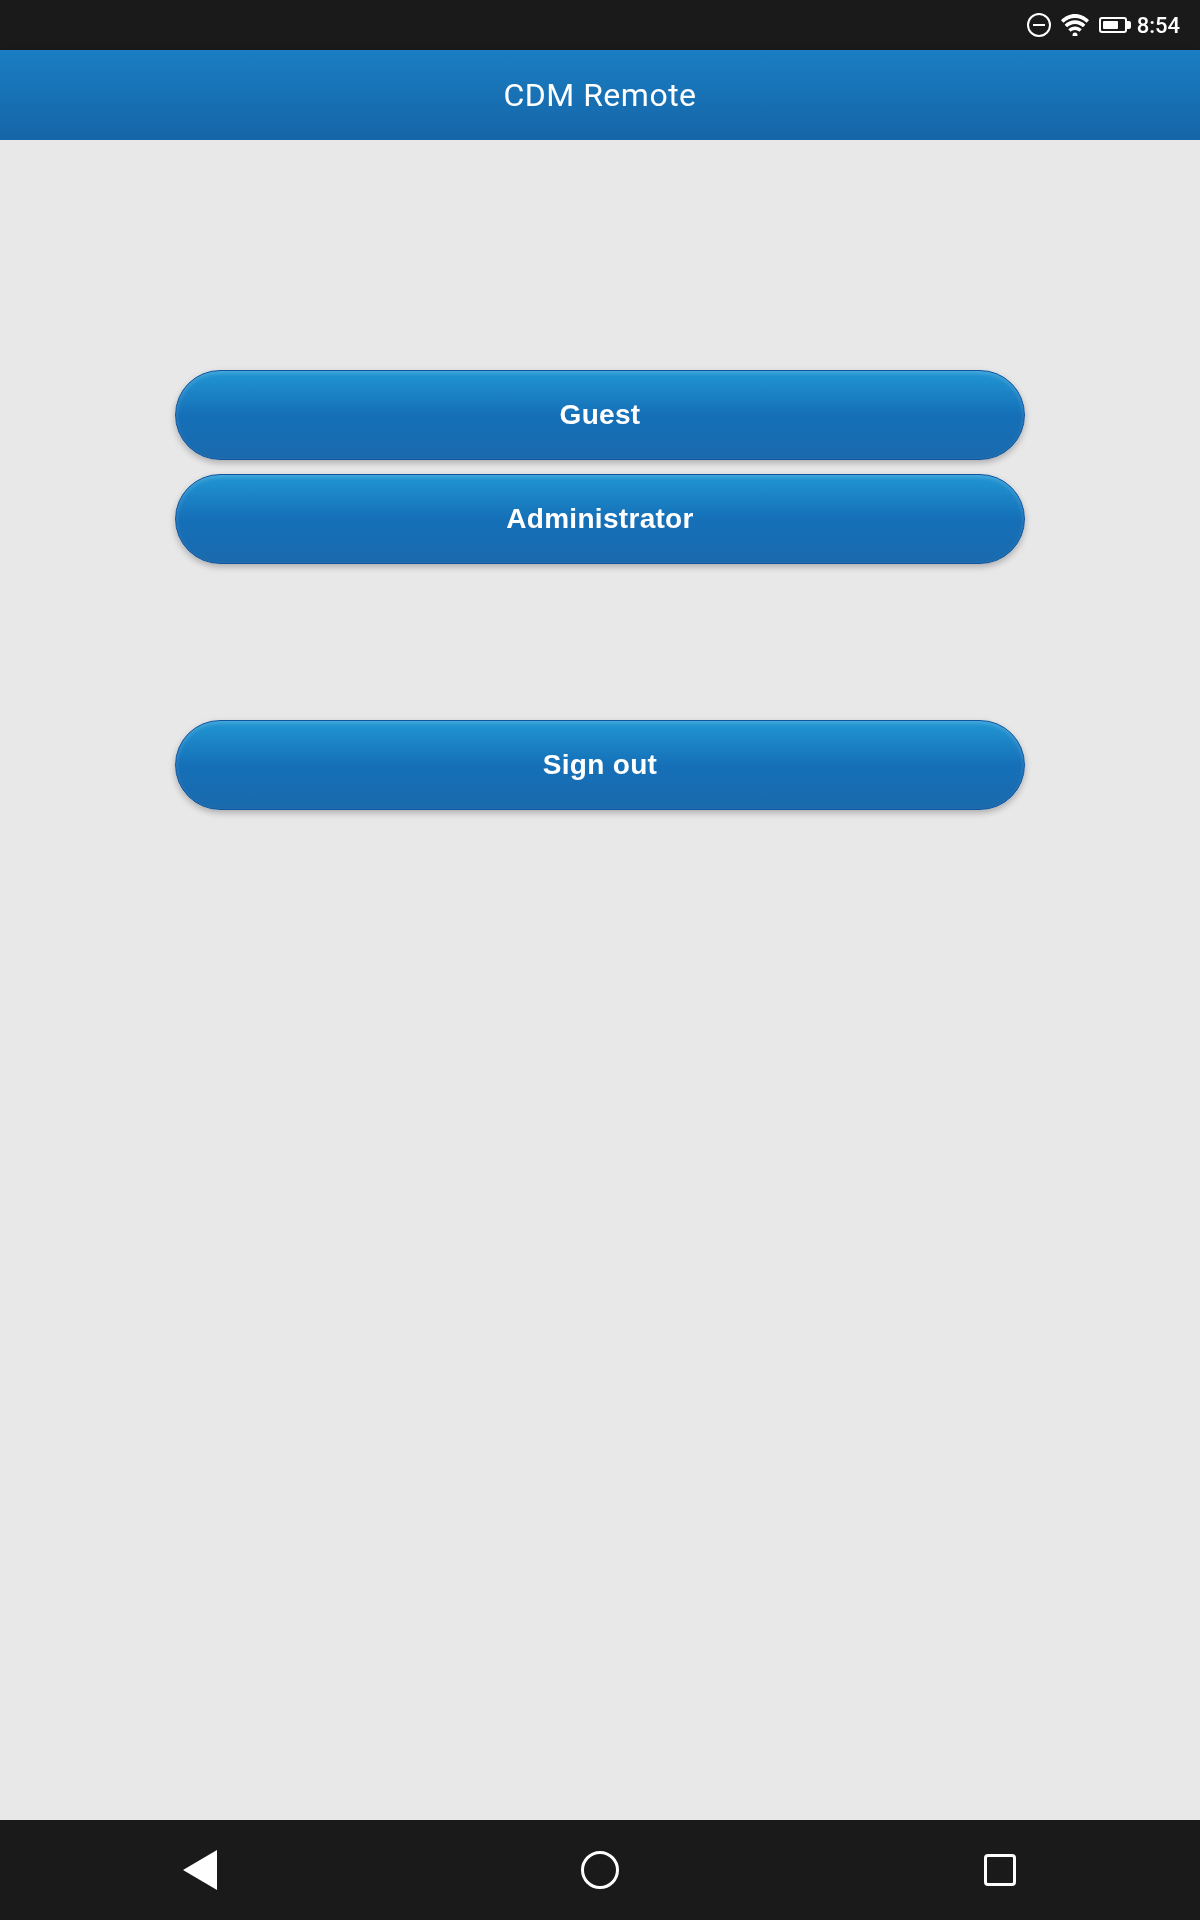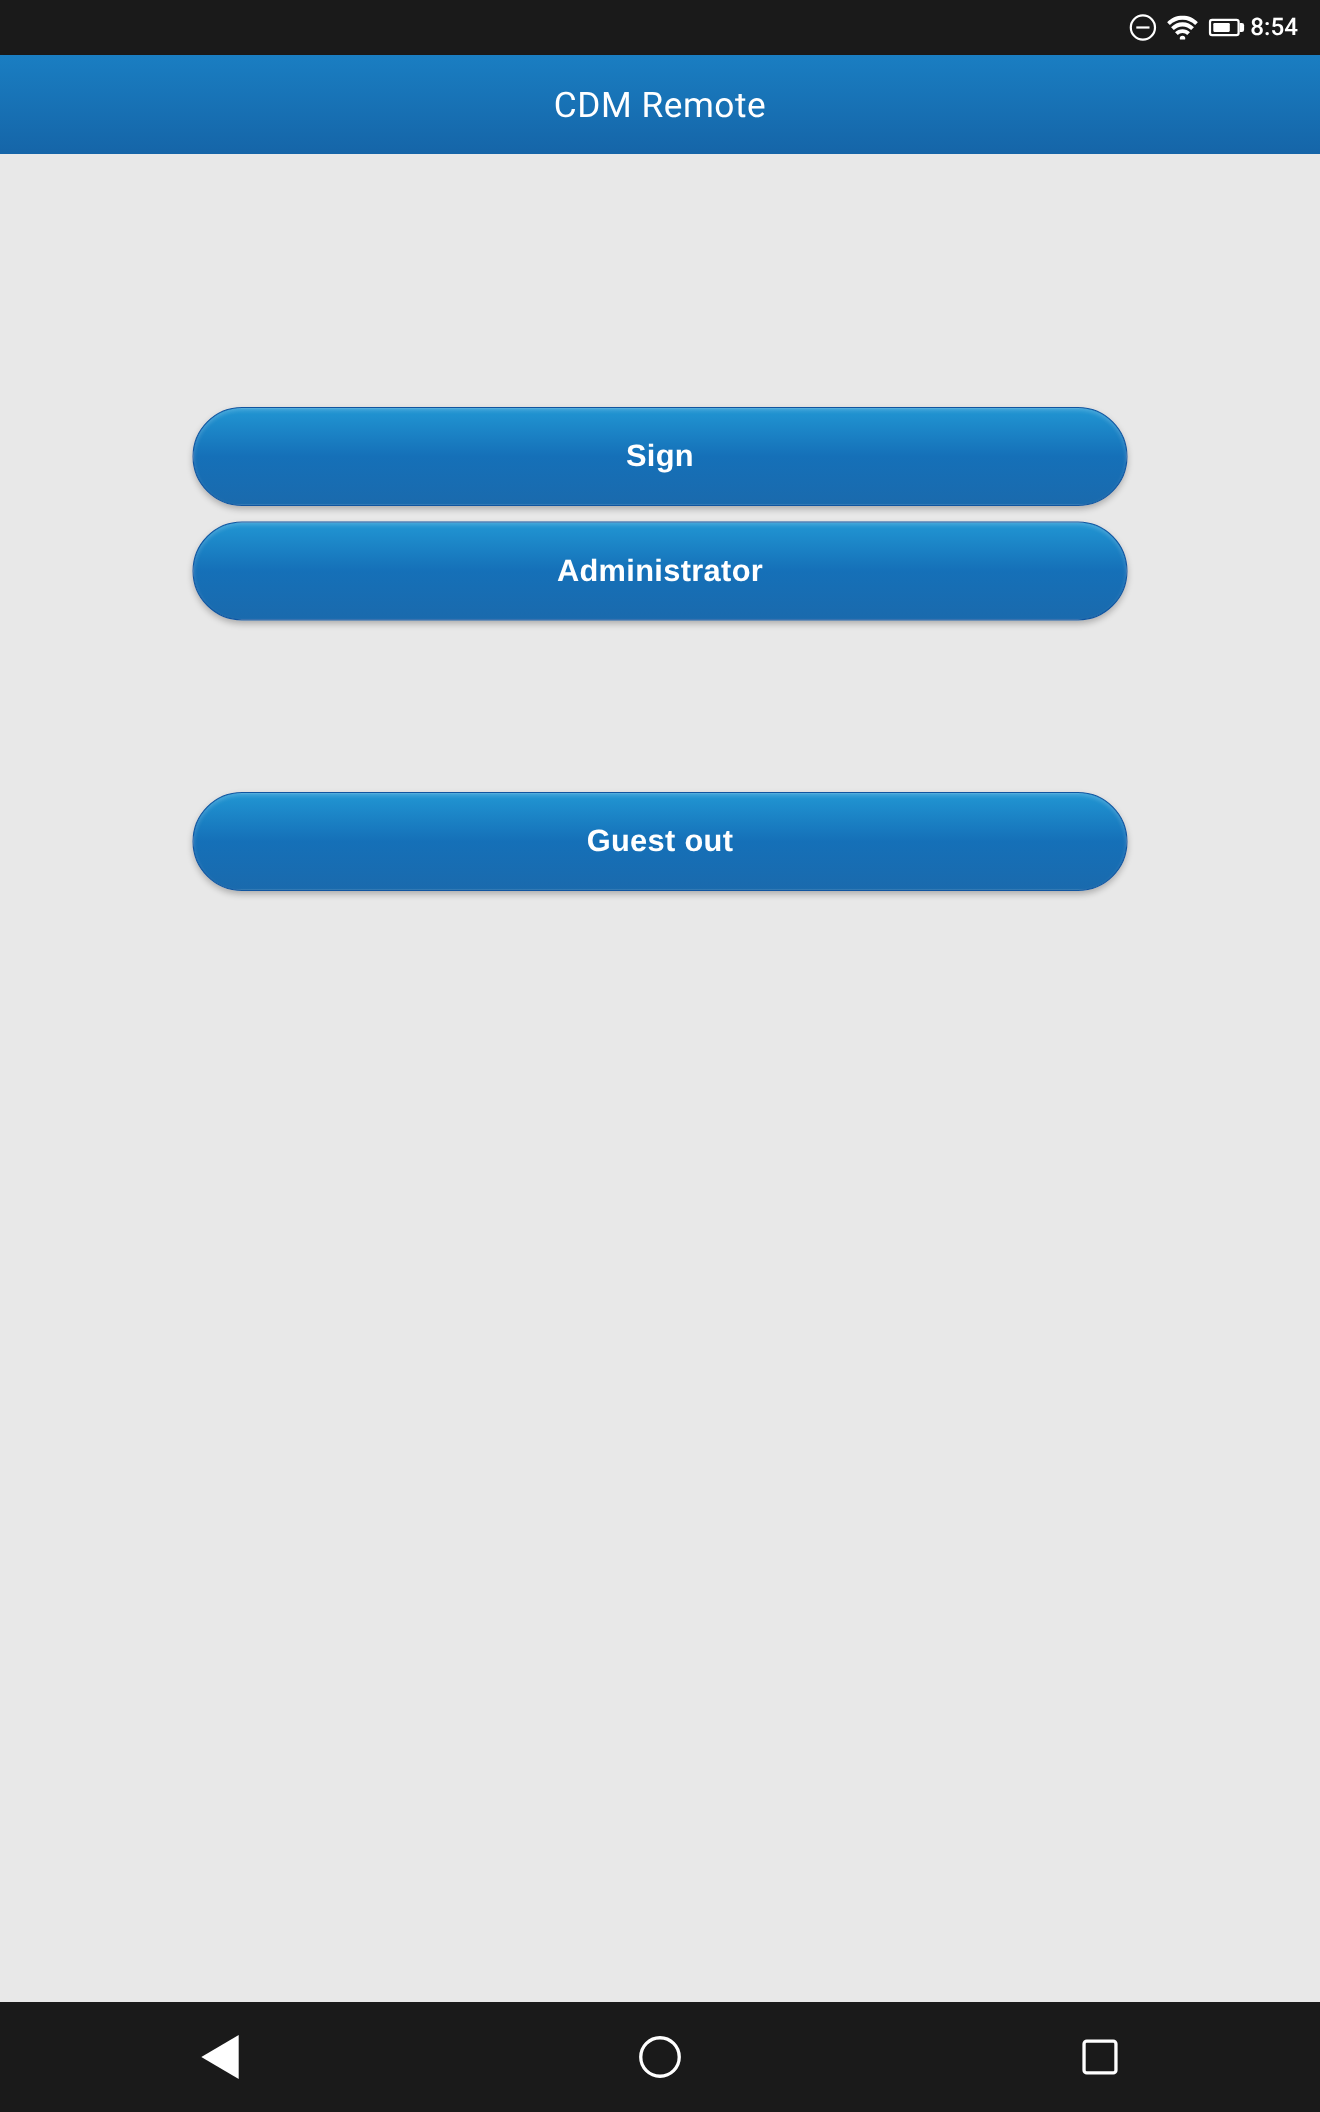--- a/index.html
+++ b/index.html
@@ -231,26 +231,26 @@
   </div>
 </div>
 
 <div class="app-bar">
   <span class="app-title">CDM Remote</span>
 </div>
 
 <div class="main-content">
 
   <div class="buttons-group">
-    <button class="btn btn-primary">Sign</button>
+    <button class="btn btn-primary">Guest</button>
     <button class="btn btn-primary">Administrator</button>
   </div>
 
   <div class="sign-out-group">
-    <button class="btn btn-primary">Guest out</button>
+    <button class="btn btn-primary">Sign out</button>
   </div>
 
 </div>
 
 <div class="nav-bar">
   <div class="nav-btn">
     <div class="back-triangle"></div>
   </div>
   <div class="nav-btn">
     <div class="home-circle"></div>

